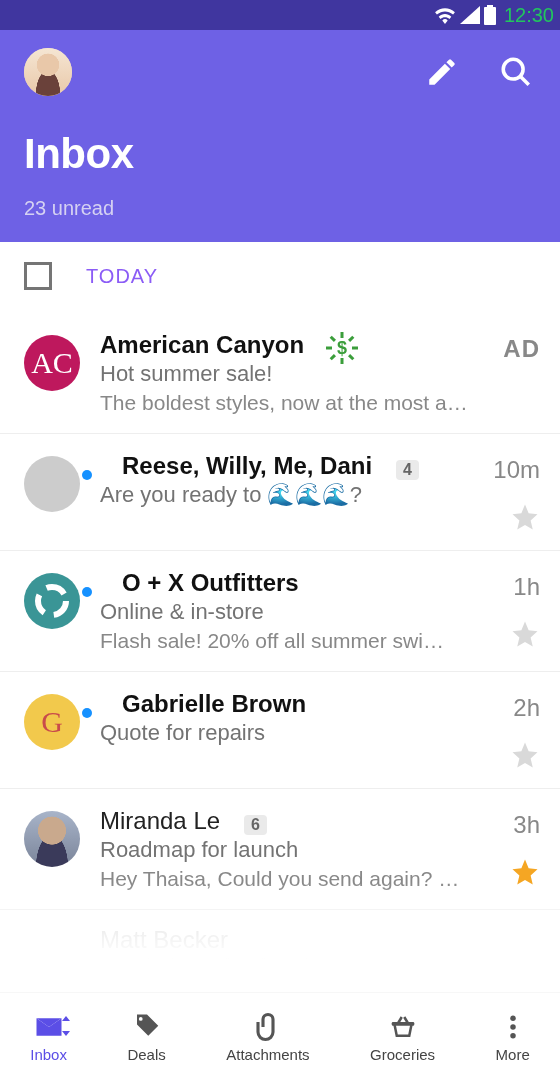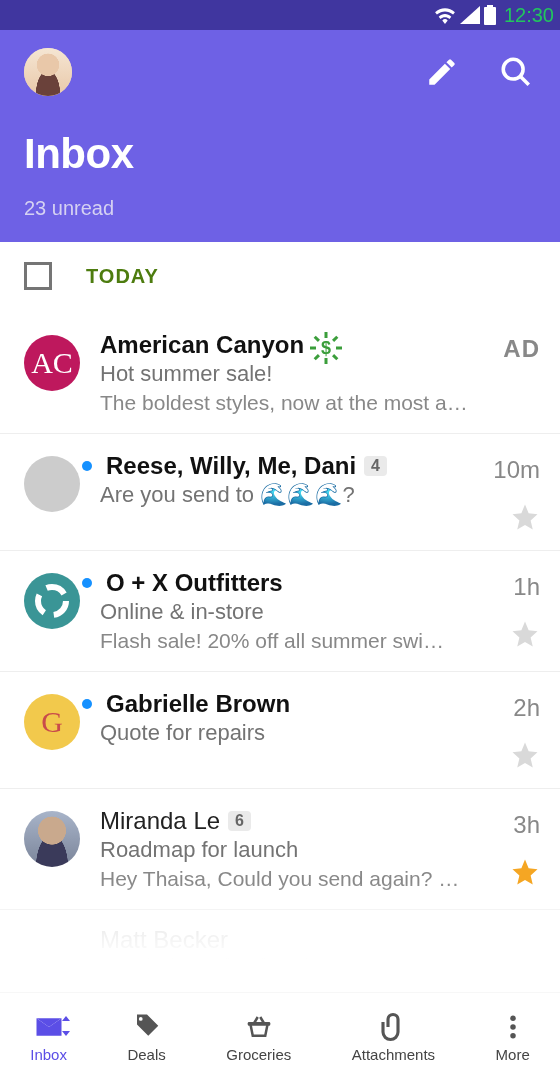--- a/index.html
+++ b/index.html
@@ -10,26 +10,26 @@
   .app-bar-top{display:flex;align-items:center;justify-content:space-between;height:48px}
   .avatar{width:48px;height:48px;border-radius:50%;background:#e9d7c5;position:relative;overflow:hidden}
   .avatar::after{content:"";position:absolute;inset:0;background:radial-gradient(circle at 50% 35%,#e9c8a9 0 28%,transparent 29%),radial-gradient(ellipse at 50% 95%,#6a413a 0 35%,transparent 36%),linear-gradient(#f5e6d3,#e9c8a9)}
   .bar-actions{display:flex;gap:34px;align-items:center}
   .icon-btn{width:40px;height:40px;display:flex;align-items:center;justify-content:center;cursor:pointer}
   .title-block{margin-top:34px}
   .title{font-size:42px;font-weight:700;letter-spacing:-0.5px}
   .subtitle{font-size:20px;color:#d5d1f2;margin-top:19px}
   .section-header{display:flex;align-items:center;padding:20px 24px 22px;gap:34px}
   .checkbox{width:28px;height:28px;border:3px solid #757575;display:inline-block}
-  .section-label{font-size:20px;font-weight:700;color:#4d7c0f;letter-spacing:1px}
+  .section-label{font-size:20px;font-weight:400;color:#8b5cf6;letter-spacing:1px}
   .list{border-top:1px solid transparent}
   .row{display:flex;padding:18px 20px 18px 24px;gap:20px;border-bottom:1px solid #eee;position:relative}
   .row-avatar{width:56px;height:56px;border-radius:50%;flex-shrink:0;display:flex;align-items:center;justify-content:center;font-size:26px;color:#fff;margin-top:4px}
   .row-body{flex:1;min-width:0}
-  .row-top{display:flex;align-items:center;gap:8px}
+  .row-top{display:flex;align-items:flex-end;gap:24px}
   .dot{width:10px;height:10px;border-radius:50%;background:#1691ff;flex-shrink:0;margin-left:-18px;margin-right:6px}
   .sender{font-size:24px;font-weight:700;color:#111}
   .sender.read{font-weight:400;color:#222}
   .count-badge{background:#eaeaea;color:#666;font-size:16px;font-weight:600;padding:1px 7px;border-radius:4px}
   .subject{font-size:22px;color:#737373;margin-top:2px}
   .snippet{font-size:21px;color:#888;margin-top:4px;white-space:nowrap;overflow:hidden;text-overflow:ellipsis}
   .row-meta{display:flex;flex-direction:column;align-items:flex-end;gap:18px;flex-shrink:0;margin-top:4px;width:52px}
   .time{font-size:24px;color:#888}
   .time.ad{font-weight:600;color:#888;letter-spacing:1px}
   .star{width:30px;height:30px}
@@ -139,21 +139,21 @@
         <div class="ga2"></div>
         <div class="ga3"></div>
         <div class="ga4"></div>
       </div>
       <div class="row-body">
         <div class="row-top">
           <span class="dot"></span>
           <span class="sender">Reese, Willy, Me, Dani</span>
           <span class="count-badge">4</span>
         </div>
-        <div class="subject">Are you send to  🌊🌊🌊?</div>
+        <div class="subject">Are you ready to  🌊🌊🌊?</div>
       </div>
       <div class="row-meta">
         <div class="time">10m</div>
         <div class="star"><svg viewBox="0 0 24 24" fill="#d9d9d9">
             <path d="M12 2l2.9 6.9L22 9.8l-5.5 4.9L18.2 22 12 18.3 5.8 22l1.7-7.3L2 9.8l7.1-.9z"></path>
           </svg></div>
       </div>
     </div>
     <div class="row">
       <div class="row-avatar" style="background: rgb(58, 149, 150);">
@@ -235,34 +235,34 @@
     <div class="nav-item">
       <div class="nav-icon" style="position: relative; color: rgb(85, 85, 85);">
         <svg width="30" height="30" viewBox="0 0 24 24" fill="currentColor">
           <path d="M21 11l-9-9H4v8l9 9 8-8zM7 7a1.5 1.5 0 110-3 1.5 1.5 0 010 3z"></path>
         </svg>
       </div>
       <div>Deals</div>
     </div>
     <div class="nav-item">
       <div class="nav-icon" style="position: relative; color: rgb(85, 85, 85);">
+        <svg width="30" height="30" viewBox="0 0 24 24" fill="none" stroke="currentColor" stroke-width="2.5">
+          <path d="M8 12V6a4 4 0 018 0v10a6 6 0 01-12 0V8"></path>
+        </svg>
+      </div>
+      <div>Attachments</div>
+    </div>
+    <div class="nav-item">
+      <div class="nav-icon" style="position: relative; color: rgb(85, 85, 85);">
         <svg width="30" height="30" viewBox="0 0 24 24" fill="currentColor">
           <path d="M5 9h14l-2 10H7zM8 9l3-5M16 9l-3-5" stroke="currentColor" stroke-width="2" fill="none"></path>
           <rect x="3" y="8" width="18" height="3" rx="1"></rect>
         </svg>
       </div>
       <div>Groceries</div>
-    </div>
-    <div class="nav-item">
-      <div class="nav-icon" style="position: relative; color: rgb(85, 85, 85);">
-        <svg width="30" height="30" viewBox="0 0 24 24" fill="none" stroke="currentColor" stroke-width="2.5">
-          <path d="M8 12V6a4 4 0 018 0v10a6 6 0 01-12 0V8"></path>
-        </svg>
-      </div>
-      <div>Attachments</div>
     </div>
     <div class="nav-item">
       <div class="nav-icon" style="position: relative; color: rgb(85, 85, 85);">
         <svg width="30" height="30" viewBox="0 0 24 24" fill="currentColor">
           <circle cx="12" cy="5" r="2.2"></circle>
           <circle cx="12" cy="12" r="2.2"></circle>
           <circle cx="12" cy="19" r="2.2"></circle>
         </svg>
       </div>
       <div>More</div>

